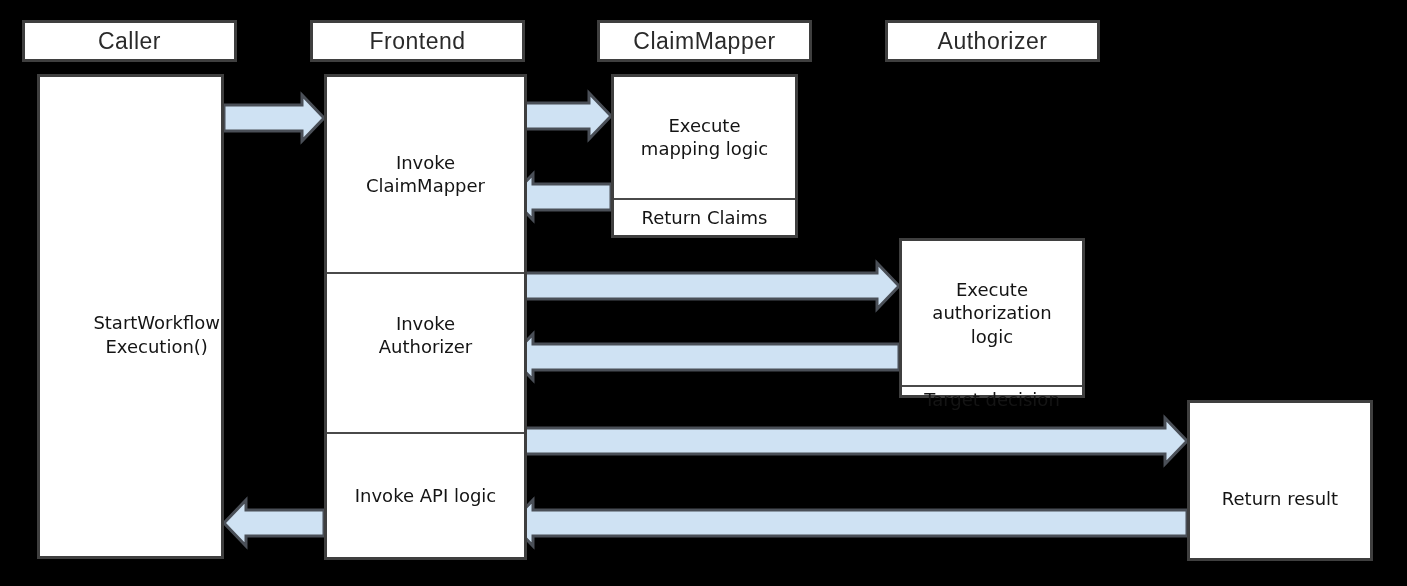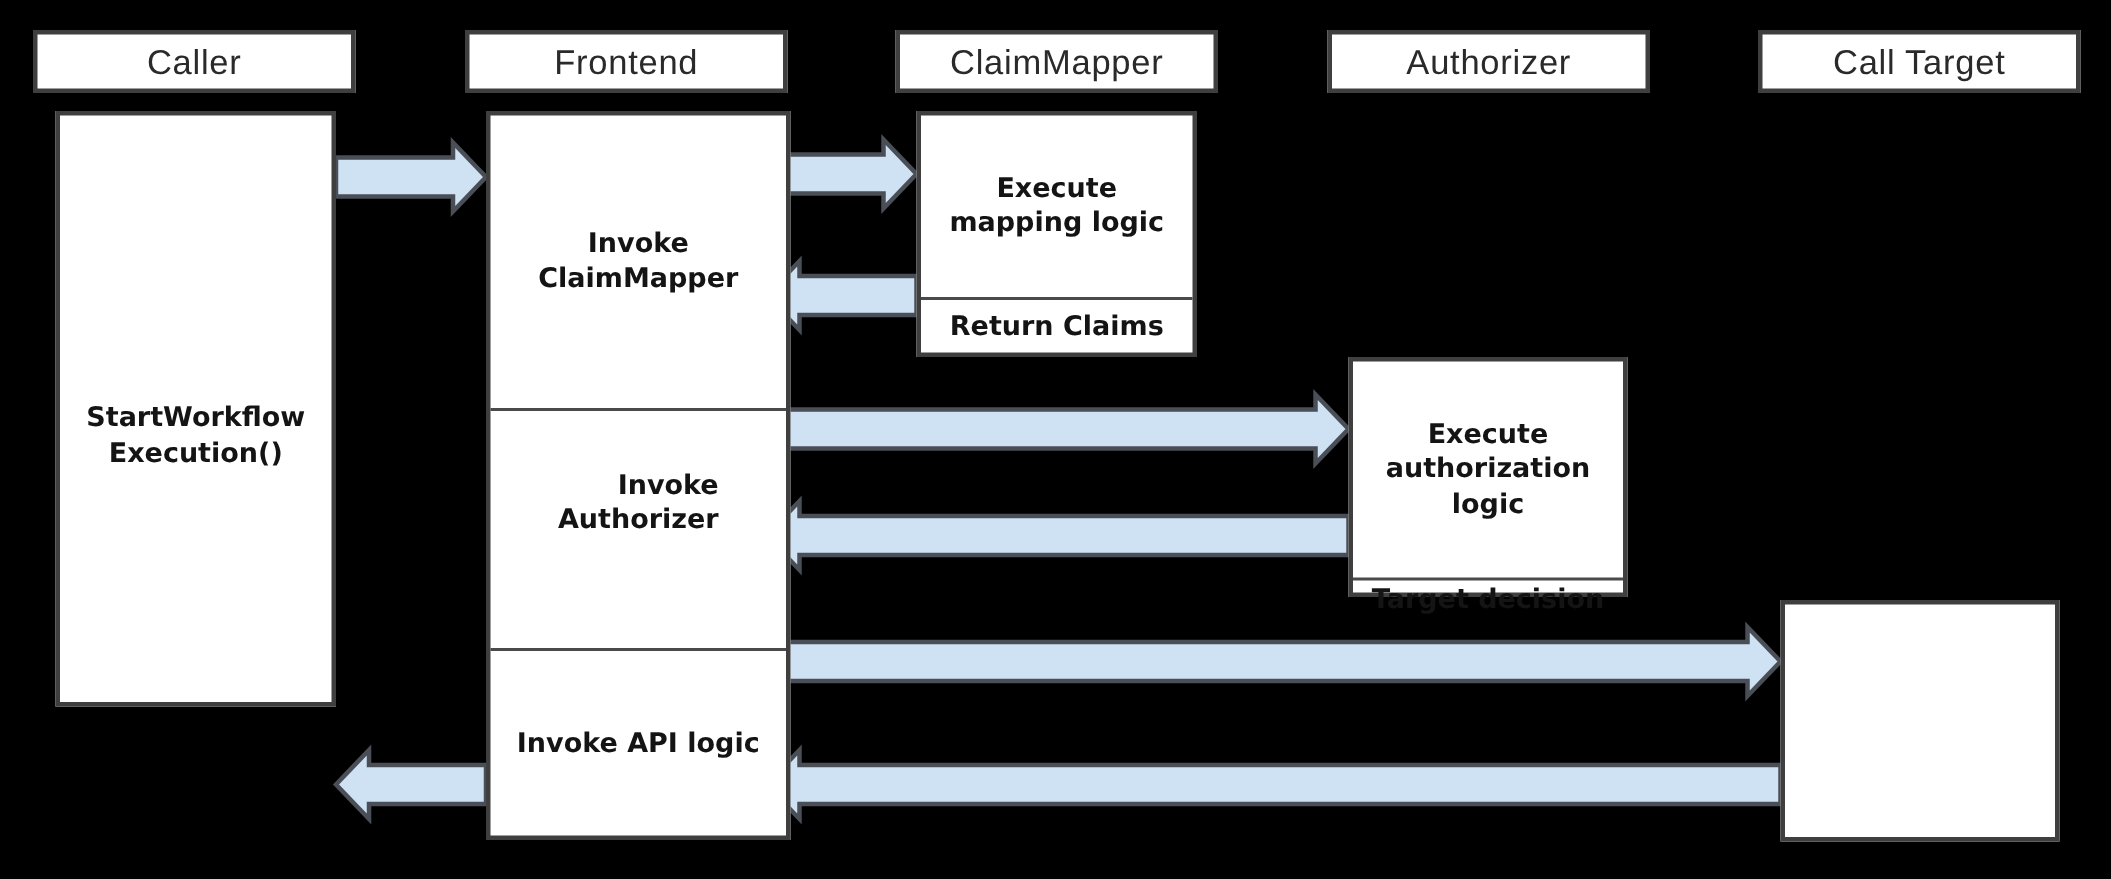--- a/index.html
+++ b/index.html
@@ -46,33 +46,32 @@
     display: flex;
     flex-direction: column;
   }
   .act-cell {
     flex: 1 1 0;
     display: flex;
     align-items: center;
     justify-content: center;
     text-align: center;
     font-family: "DejaVu Sans", "Liberation Sans", sans-serif;
-    font-weight: bold;
+    font-weight: normal;
     font-size: 18px;
     line-height: 1.3;
     color: #141414;
     white-space: pre-line;
     padding: 1px;
     margin-top: 36px;
   }
   .act-cell + .act-cell {
     border-top: 2px solid #4a4a4a;
-    text-align: right;
   }
-  #act-caller      { left: 37px;   top: 74px;  width: 187px; height: 397px; }
+  #act-caller      { left: 37px;   top: 74px;  width: 187px; height: 485px; align-items: flex-end; }
   #act-frontend    { left: 324px;  top: 74px;  width: 203px; height: 486px; }
   #act-claimmapper { left: 611px;  top: 74px;  width: 187px; height: 164px; }
   #act-authorizer  { left: 899px;  top: 238px; width: 186px; height: 160px; }
   #act-calltarget  { left: 1187px; top: 400px; width: 186px; height: 161px; }
 
   #arrows {
     position: absolute;
     left: 0; top: 0;
     width: 100%; height: 100%;
   }
@@ -114,23 +113,20 @@
   </div>
   <div class="col-header" id="hdr-caller">
     <span>Caller</span>
   </div>
   <div class="col-header" id="hdr-claimmapper">
     <span>ClaimMapper</span>
   </div>
   <div class="col-header" id="hdr-authorizer">
     <span>Authorizer</span>
   </div>
-  <div class="col-header" id="hdr-calltarget">
-    <span>Call Target</span>
-  </div>
 
   <div class="activation" id="act-caller">
     <div class="act-cell">StartWorkflow
 Execution()</div>
   </div>
 
   <div class="activation" id="act-frontend">
     <div class="act-cell">Invoke
 ClaimMapper</div>
     <div class="act-cell">Invoke
@@ -145,15 +141,16 @@
   </div>
 
   <div class="activation" id="act-authorizer">
     <div class="act-cell">Execute
 authorization
 logic</div>
     <div class="act-cell">Target decision</div>
   </div>
 
   <div class="activation" id="act-calltarget">
+    <div class="act-cell">Return result</div>
   </div>
 
 </div>
 
 </body></html>

